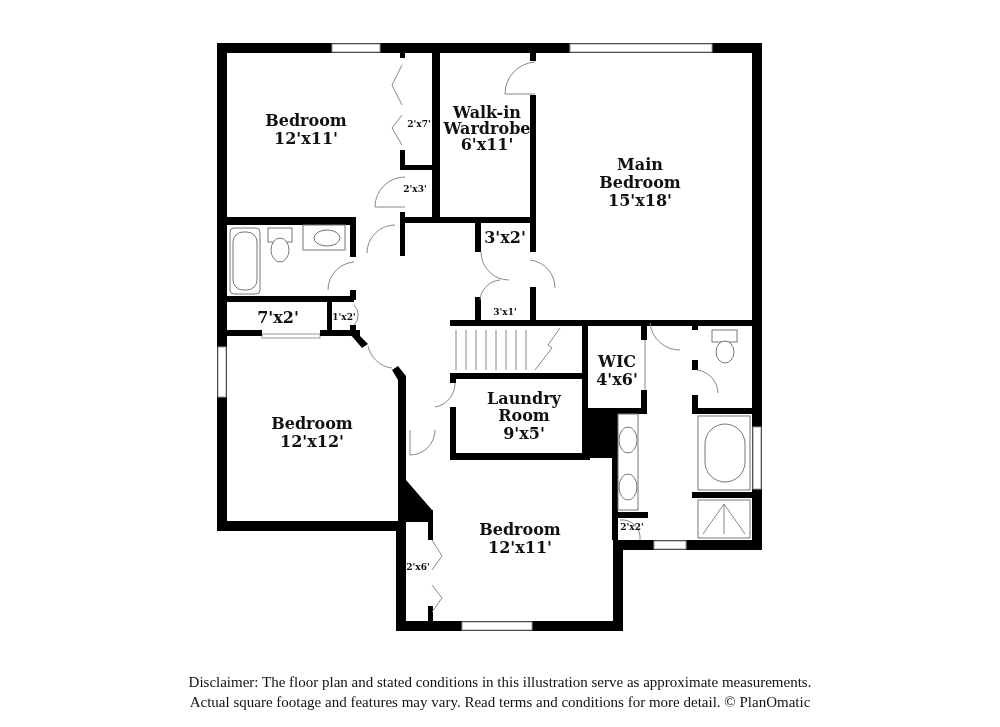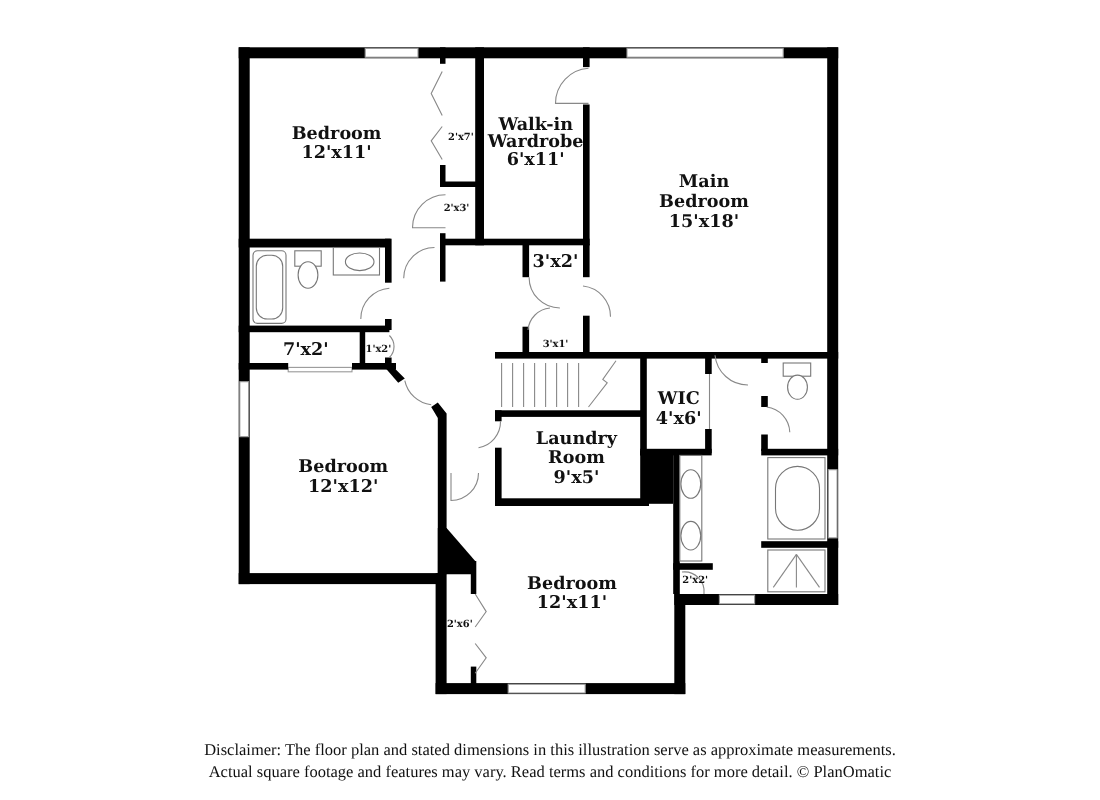--- a/index.html
+++ b/index.html
@@ -185,14 +185,14 @@
     <text class="lbl lbl-lg" x="312" y="429">Bedroom</text>
     <text class="lbl lbl-lg" x="312" y="447">12'x12'</text>
 
     <text class="lbl lbl-lg" x="520" y="535">Bedroom</text>
     <text class="lbl lbl-lg" x="520" y="553">12'x11'</text>
     <text class="lbl lbl-xs" x="418" y="570">2'x6'</text>
     <text class="lbl lbl-xs" x="632" y="530">2'x2'</text>
   </g>
 </svg>
 
-<div class="disclaimer l1">Disclaimer: The floor plan and stated dimensions in this illustration serve as approximate measurements.</div>
+<div class="disclaimer l1">Disclaimer: The floor plan and stated conditions in this illustration serve as approximate measurements.</div>
 <div class="disclaimer l2">Actual square footage and features may vary. Read terms and conditions for more detail. © PlanOmatic</div>
 
 </body></html>

